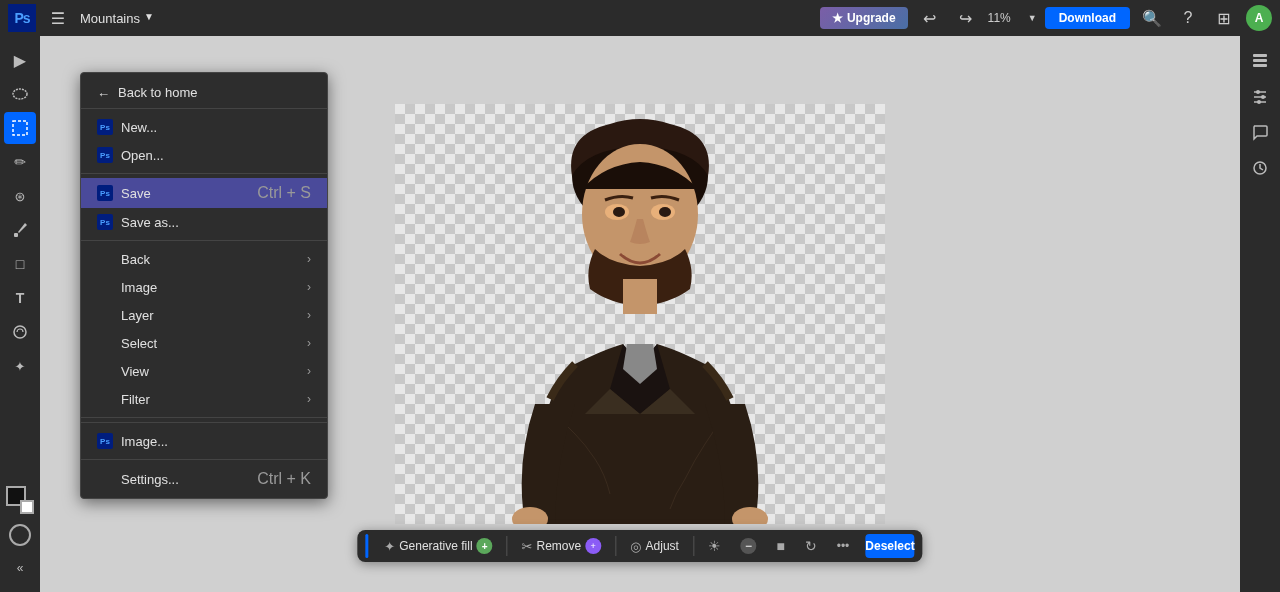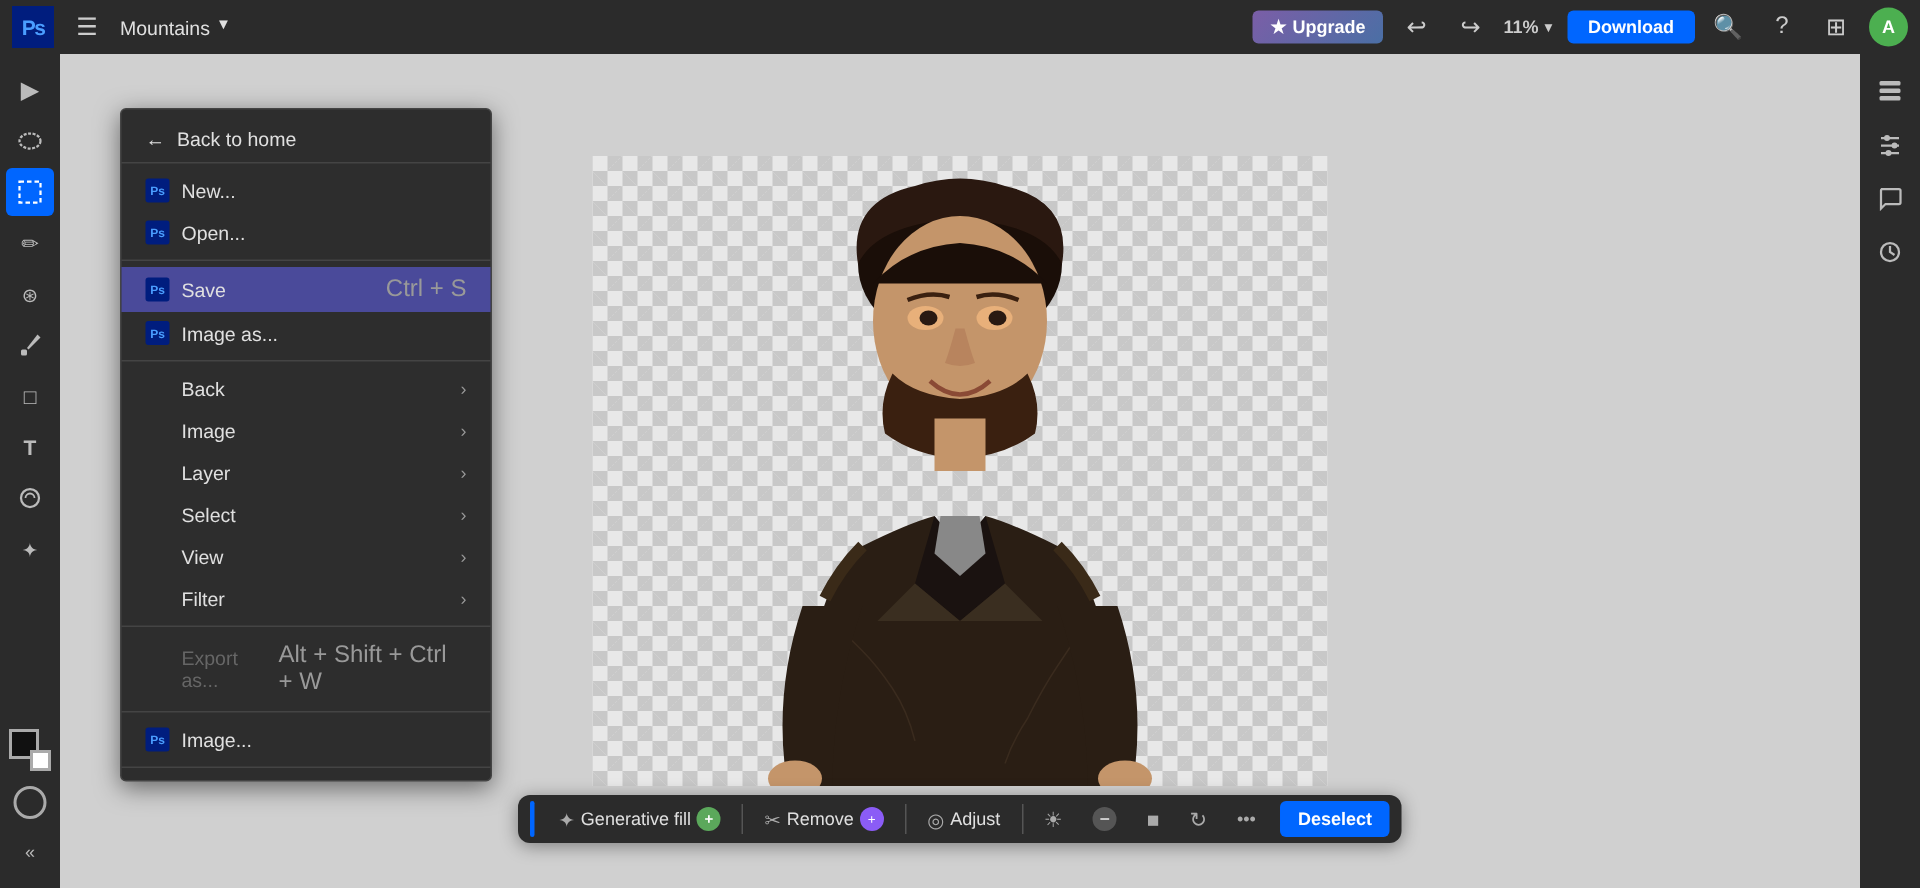--- a/index.html
+++ b/index.html
@@ -41,21 +41,21 @@
       display: flex; align-items: center; gap: 4px;
       border: none;
     }
     .topbar-icon-btn {
       width: 28px; height: 28px;
       display: flex; align-items: center; justify-content: center;
       color: #ccc; cursor: pointer; font-size: 16px;
       background: none; border: none;
     }
     .topbar-zoom {
-      color: #ccc; font-size: 12px; display: flex; align-items: center; gap: 2px; cursor: pointer; font-weight: bold;
+      color: #ccc; font-size: 12px; display: flex; align-items: center; gap: 17px; cursor: pointer;
     }
     .topbar-download {
       background: #0066ff;
       color: #fff; font-size: 12px; font-weight: 600;
       padding: 4px 14px; border-radius: 4px; cursor: pointer;
       border: none;
     }
     .topbar-avatar {
       width: 26px; height: 26px; border-radius: 50%;
       background: #4caf50;
@@ -215,21 +215,21 @@
     .bt-item .bt-badge-purple {
       width: 16px; height: 16px; border-radius: 50%;
       background: #8b5cf6; display: flex; align-items: center; justify-content: center;
       font-size: 9px; color: #fff;
     }
     .bt-separator {
       width: 1px; height: 20px; background: #555; margin: 0 2px;
     }
     .bt-deselect {
       background: #0066ff; color: #fff; font-size: 12px; font-weight: 600;
-      padding: 5px 12px; border-radius: 4px; cursor: pointer; border: none;
+      padding: 5px 0; border-radius: 4px; cursor: pointer; border: none;
       margin-left: 4px;
     }
 
     
     .right-panel {
       width: 40px;
       background: #2b2b2b;
       display: flex;
       flex-direction: column;
       align-items: center;
@@ -365,21 +365,21 @@
           <div class="ps-icon">Ps</div>
         </div>
         <span>Save</span>
         <span class="shortcut">Ctrl + S</span>
       </div>
 
       <div class="menu-item">
         <div class="menu-icon">
           <div class="ps-icon">Ps</div>
         </div>
-        <span>Image as...</span>
+        <span>Save as...</span>
       </div>
 
       <div class="menu-divider"></div>
 
       <div class="menu-item">
         <div class="menu-icon"></div>
         <span>Back</span>
         <span class="arrow">›</span>
       </div>
 
@@ -408,37 +408,37 @@
       </div>
 
       <div class="menu-item">
         <div class="menu-icon"></div>
         <span>Filter</span>
         <span class="arrow">›</span>
       </div>
 
       <div class="menu-divider"></div>
 
-      <div class="menu-item disabled">
-        <div class="menu-icon"></div>
-        <span>Export as...</span>
-        <span class="shortcut">Alt + Shift + Ctrl + W</span>
-      </div>
 
       <div class="menu-divider"></div>
 
       <div class="menu-item">
         <div class="menu-icon">
           <div class="ps-icon">Ps</div>
         </div>
         <span>Image...</span>
       </div>
 
       <div class="menu-divider"></div>
 
+      <div class="menu-item">
+        <div class="menu-icon"></div>
+        <span>Settings...</span>
+        <span class="shortcut">Ctrl + K</span>
+      </div>
     </div>
 
     <div class="canvas-container">
 
       <svg class="person-svg" width="370" height="420" viewBox="0 0 370 420">
 
         <ellipse cx="185" cy="72" rx="68" ry="55" fill="#1a0e08"></ellipse>
         <path d="M117 72 Q110 30 155 20 Q185 10 215 20 Q260 30 253 72 Q240 45 185 42 Q130 45 117 72Z" fill="#2a1810"></path>
 
         <ellipse cx="185" cy="110" rx="58" ry="70" fill="#c4956a"></ellipse>

